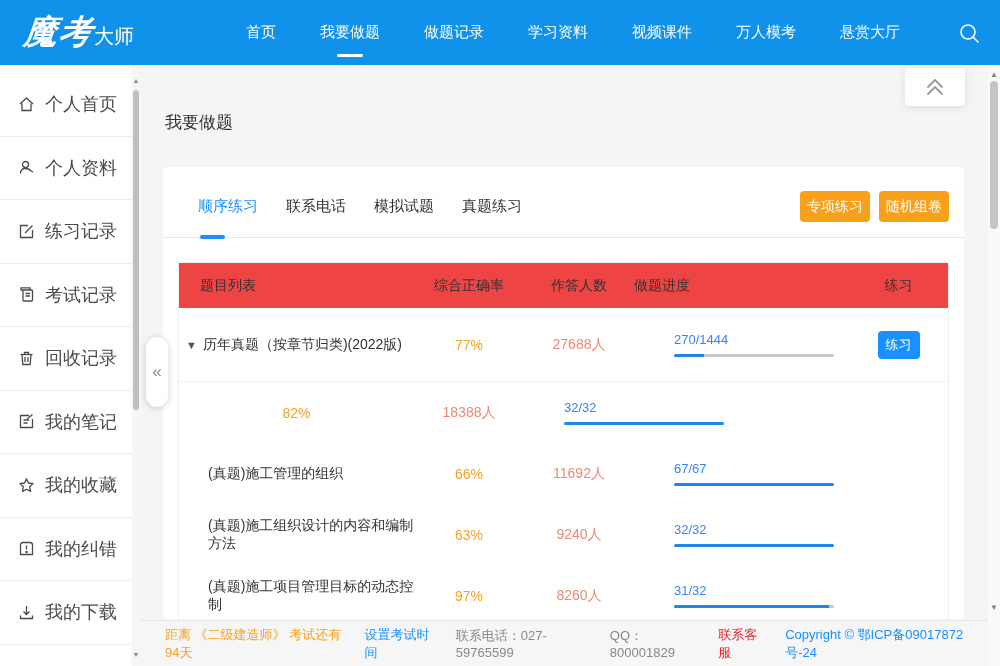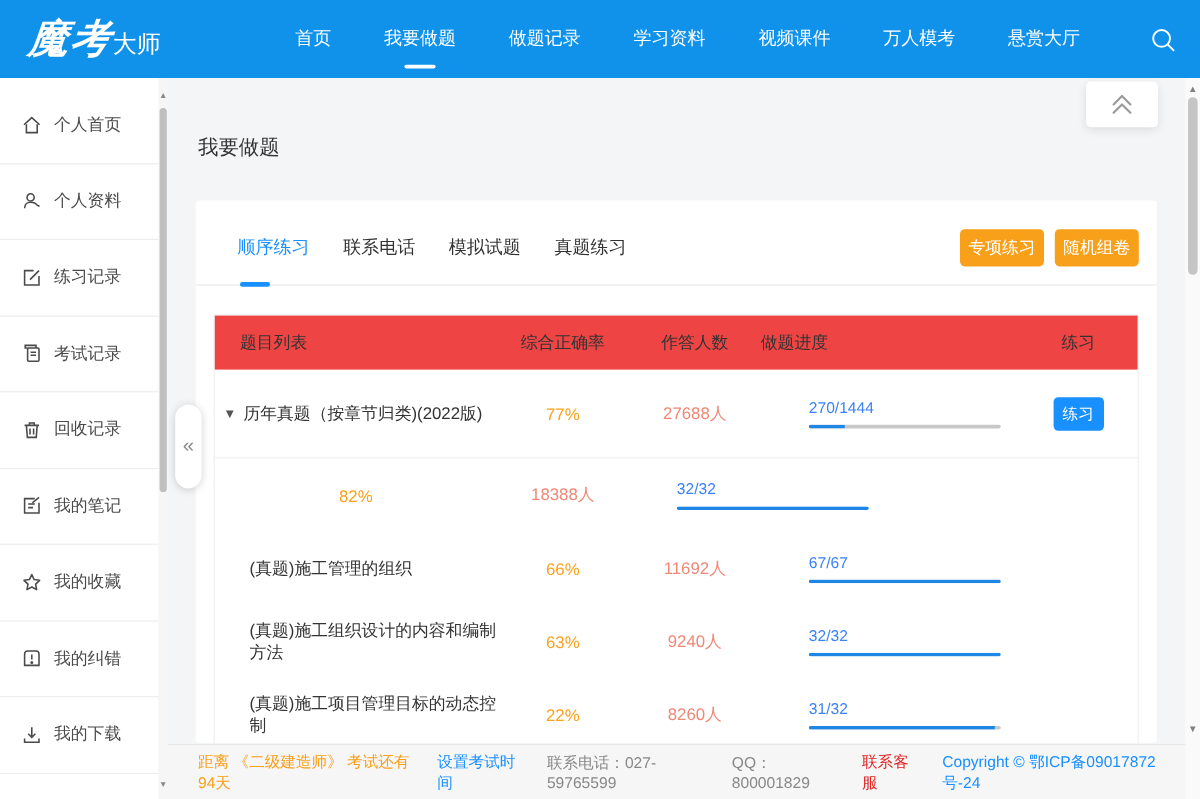--- a/index.html
+++ b/index.html
@@ -14,21 +14,21 @@
   .topnav { display:flex; margin-left:50px; }
   .topnav-item { position:relative; color:#fff; font-size:15px; padding:0 22px; height:60px; display:flex; align-items:center; cursor:pointer; }
   .nav-underline { position:absolute; left:50%; transform:translateX(-50%); bottom:6px; width:26px; height:3px; background:#fff; border-radius:2px; }
   .search-btn { margin-left:auto; margin-right:16px; width:30px; height:30px; display:flex; align-items:center; justify-content:center; cursor:pointer; }
 
   
   .sidebar { position:absolute; top:65px; left:0; width:140px; bottom:0; background:#fff; z-index:5; }
   .side-list { padding-top:8px; }
   .side-item { height:63.5px; display:flex; align-items:center; padding-left:18px; border-bottom:1px solid #ededed; cursor:pointer; }
   .side-item .s-icon { width:17px; height:17px; margin-right:10px; flex:none; display:flex; align-items:center; justify-content:center; }
-  .side-item .s-label { font-size:14px; color:#4a4a4a; }
+  .side-item .s-label { font-size:18px; color:#4a4a4a; }
   .side-scroll { position:absolute; top:0; right:0; width:8px; bottom:0; background:#f6f6f6; }
   .side-scroll .arrow { position:absolute; left:0; width:8px; text-align:center; font-size:7px; color:#8a8a8a; }
   .side-thumb { position:absolute; left:1px; top:25px; width:6px; height:320px; background:#bfbfbf; border-radius:3px; }
 
   .collapse-handle { position:absolute; left:146px; top:337px; width:22px; height:70px; background:#fff; border-radius:11px; box-shadow:0 1px 7px rgba(0,0,0,.18); z-index:20; display:flex; align-items:center; justify-content:center; color:#8a8a8a; font-size:17px; cursor:pointer; }
 
   
   .main { position:absolute; top:65px; left:140px; right:12px; bottom:46px; background:#f4f5f6; overflow:hidden; }
   .page-title { padding:46px 0 0 25px; font-size:17px; color:#333; }
   .back-top { position:absolute; top:68px; right:35px; width:60px; height:38px; background:#fff; border-radius:4px; box-shadow:0 2px 8px rgba(0,0,0,.10); display:flex; align-items:center; justify-content:center; cursor:pointer; z-index:25; }
@@ -299,21 +299,21 @@
               <div class="prog-fill" style="width: 100%;"></div>
             </div>
         </span>
         <span></span>
       </div>
 
       <div class="t-grid t-row">
         <span class="row-title">
             <span>(真题)施工项目管理目标的动态控制</span>
           </span>
-        <span class="acc">22%</span>
+        <span class="acc">97%</span>
         <span class="num">8260人</span>
         <span class="prog-cell">
           <div class="prog-text">31/32</div>
           <div class="prog-track">
               <div class="prog-fill" style="width: 97%;"></div>
             </div>
         </span>
         <span></span>
       </div>
     </div>

